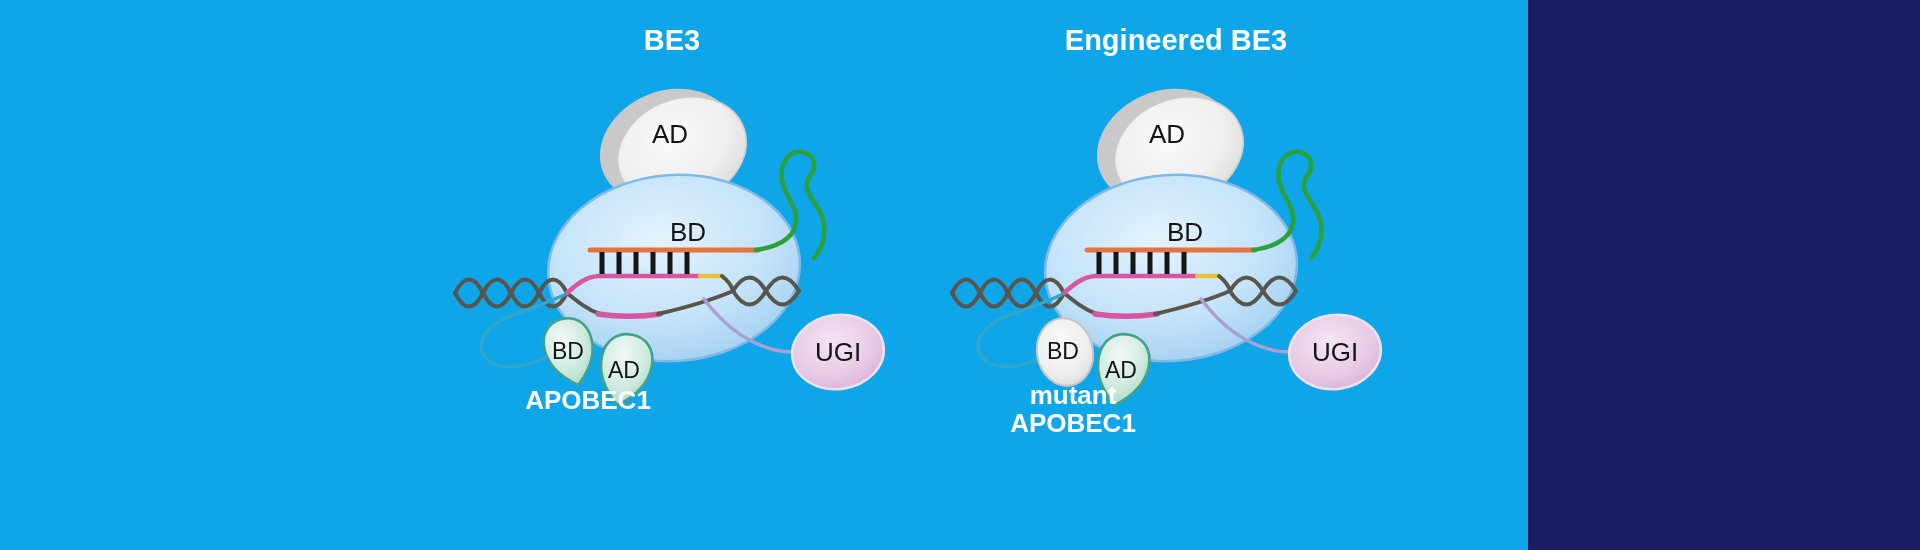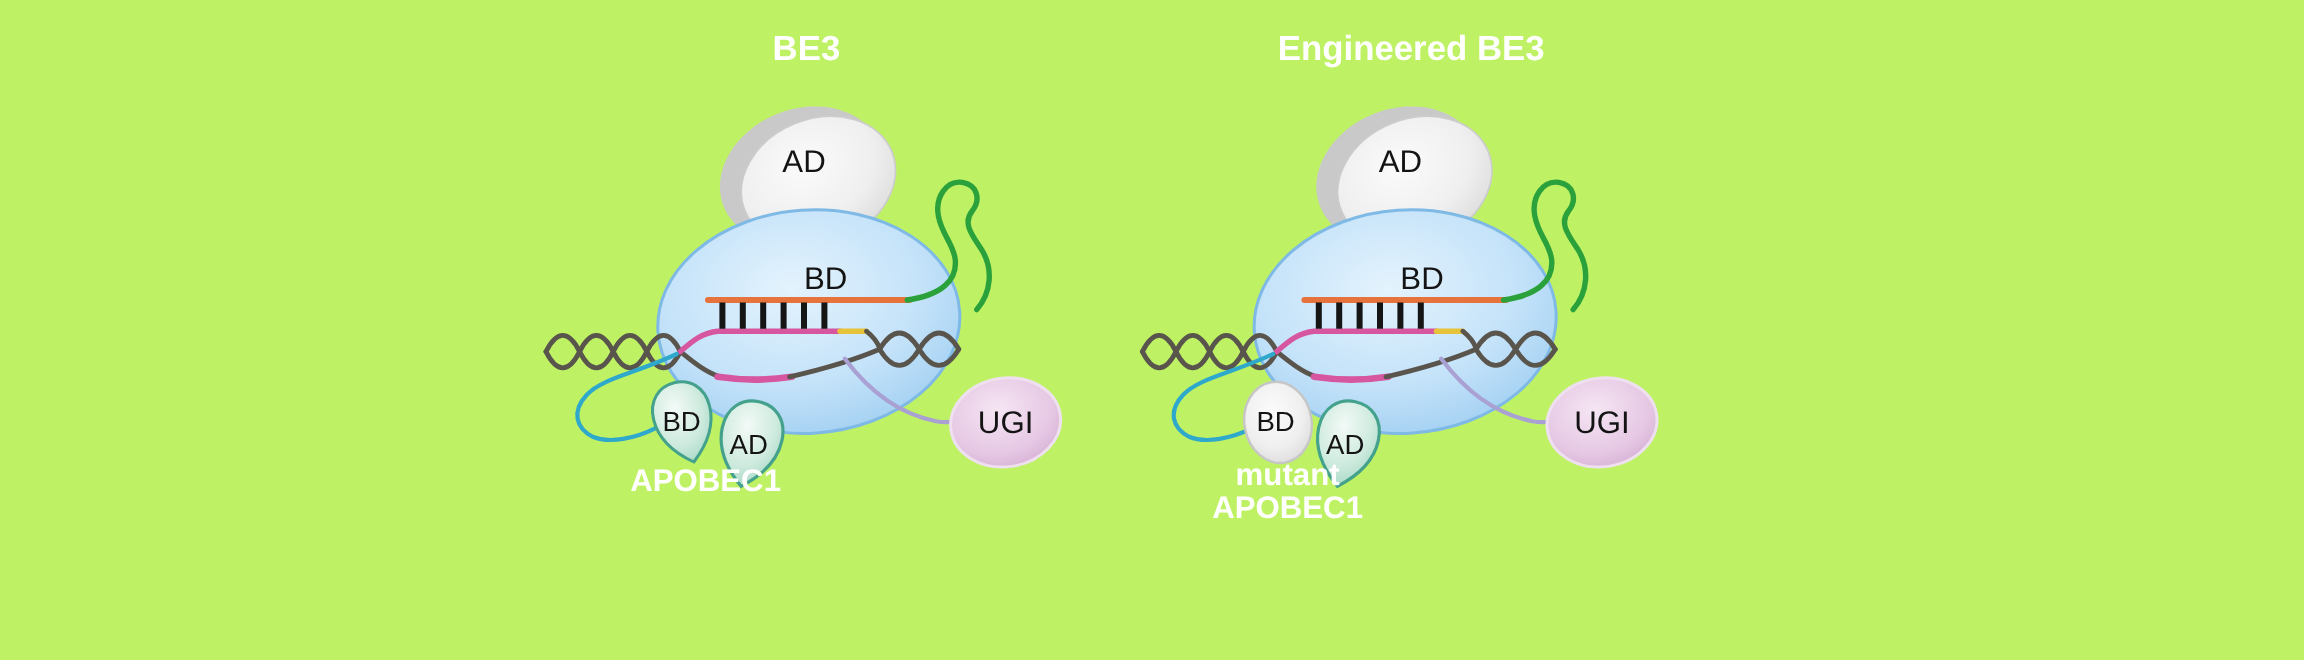--- a/index.html
+++ b/index.html
@@ -1,20 +1,20 @@
 <!DOCTYPE html>
 <html><head>
 <meta charset="utf-8">
 <style>
   html, body { margin: 0; padding: 0; background: #1b1c63; }
   .stage {
     position: relative;
-    width: 1920px;
+    width: 1528px;
     height: 550px;
-    background: #bef264;
+    background: #0ea5e9;
     overflow: hidden;
     font-family: "Liberation Sans", sans-serif;
   }
   svg { display: block; }
   .t-title  { font-family: "Liberation Sans", sans-serif; font-size: 29px; font-weight: bold; fill: #ffffff; text-anchor: middle; }
   .t-domain { font-family: "Liberation Sans", sans-serif; font-size: 26px; font-weight: 400;  fill: #141414; text-anchor: middle; }
   .t-domain-sm { font-family: "Liberation Sans", sans-serif; font-size: 23px; font-weight: 400; fill: #141414; text-anchor: middle; }
   .t-name   { font-family: "Liberation Sans", sans-serif; font-size: 26px; font-weight: bold; fill: #ffffff; text-anchor: middle; }
 </style>
 </head>

